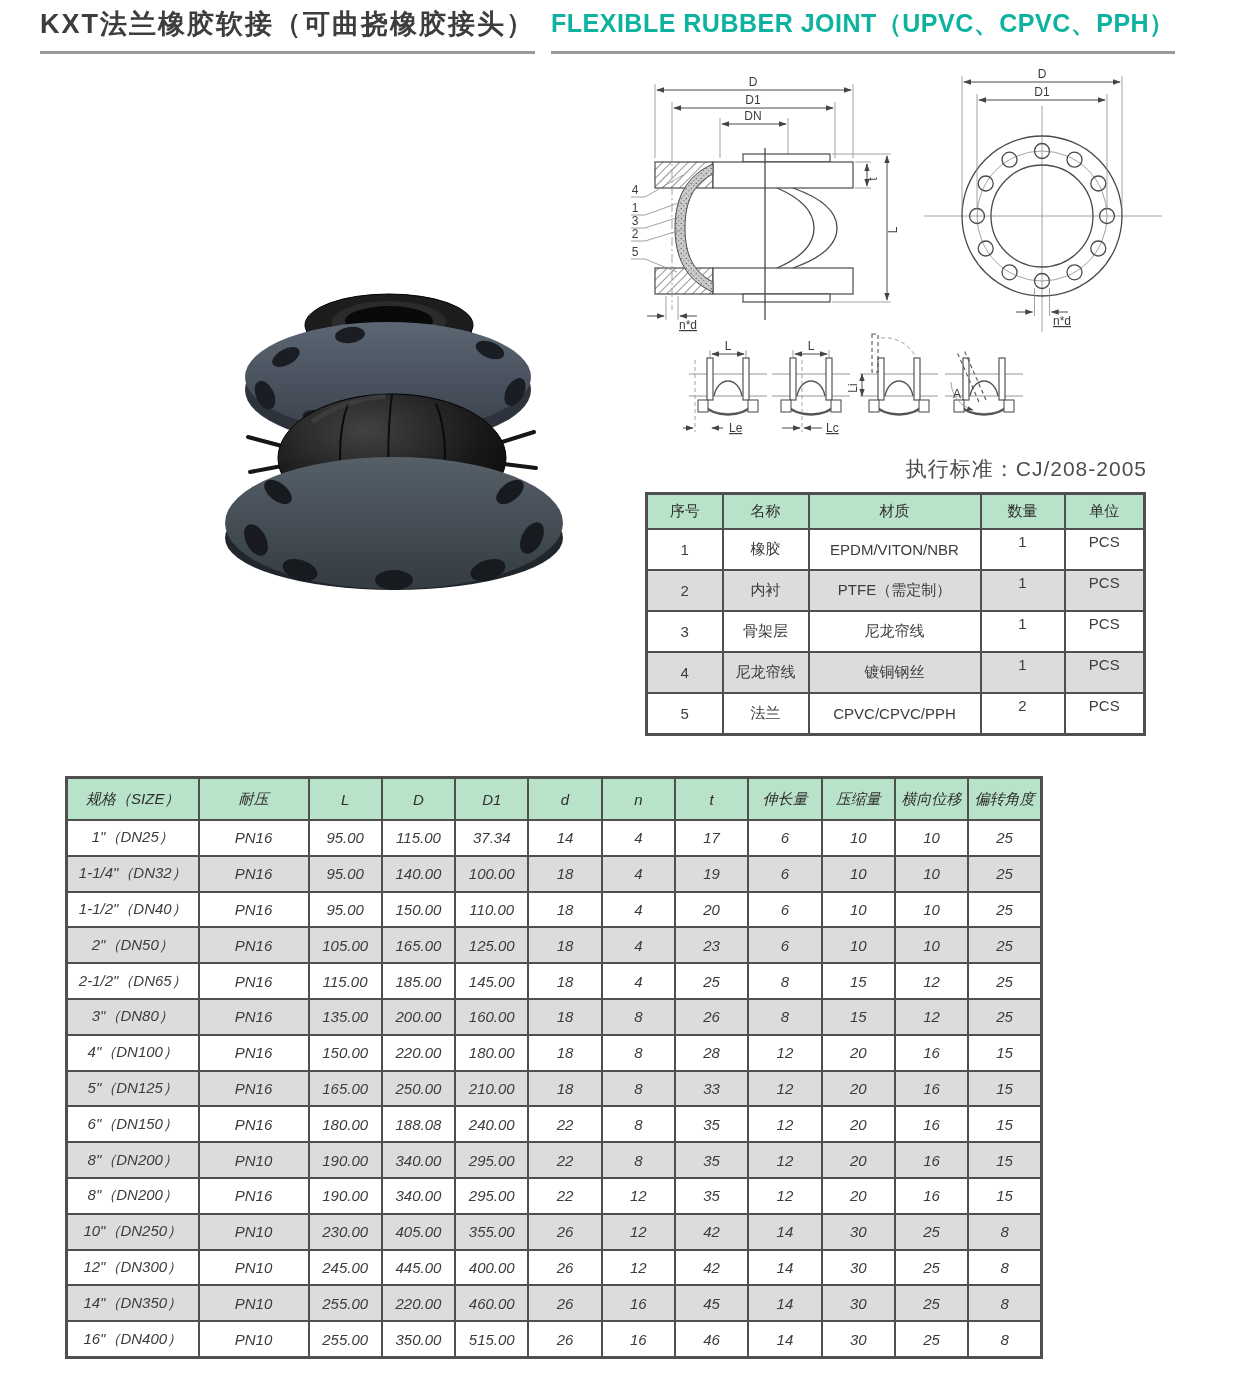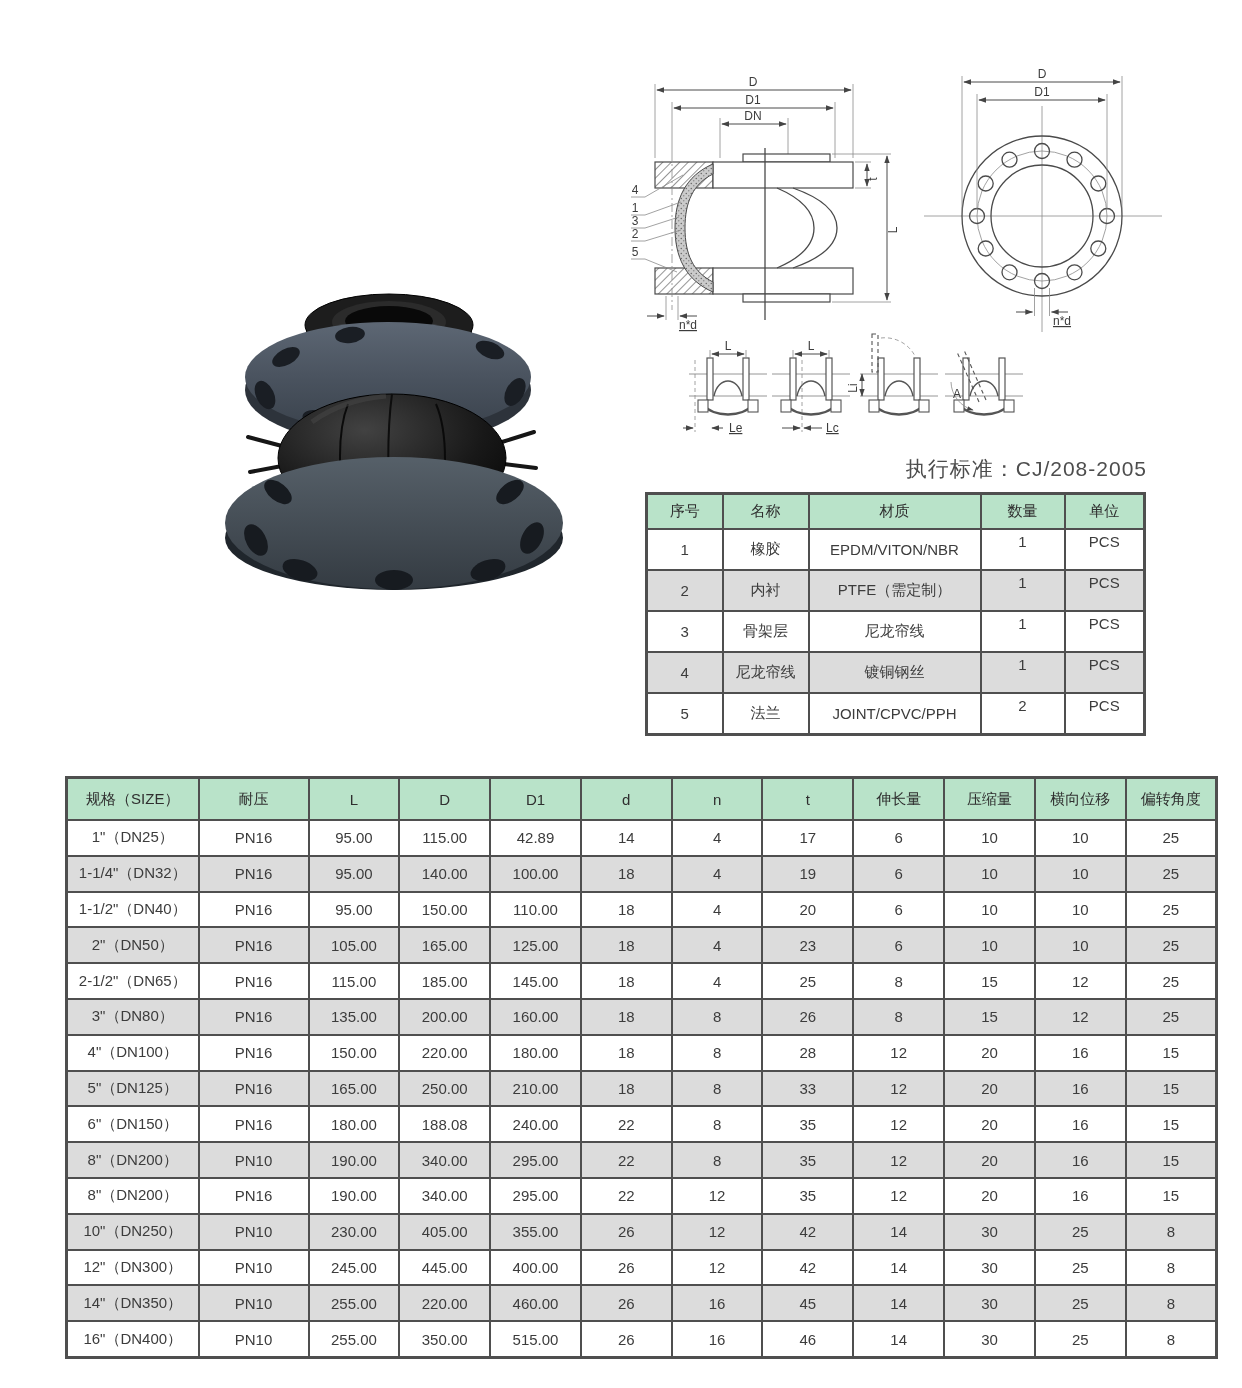--- a/index.html
+++ b/index.html
@@ -26,29 +26,33 @@
   table{border-collapse:collapse;table-layout:fixed;padding-left:26px;}
   th,td{border:2px solid #4f4f4f;text-align:center;font-size:15px;color:#3c3c3c;padding:0 3px;overflow:hidden;white-space:nowrap;}
   th{background:#b9e3c9;font-weight:400;color:#2f2f2f;}
   tbody tr:nth-child(even){background:#dcdcdc;}
 
   .parts-table{position:absolute;left:645px;top:492px;width:498px;border:3px solid #4f4f4f;}
   .parts-table th{height:33px;}
   .parts-table td{height:36px;}
   .parts-table td:nth-child(4),.parts-table td:nth-child(5){vertical-align:top;padding-top:3px;}
 
-  .spec-table{position:absolute;left:65px;top:776px;width:1153px;border:3px solid #4f4f4f;}
+  .spec-table{position:absolute;left:65px;top:776px;width:978px;border:3px solid #4f4f4f;font-style:italic;}
   .spec-table th{height:40px;}
   .spec-table td{height:33.8px;}
 </style>
 </head>
 <body>
 
 <div class="page">
 
+  <div class="title">
+    <span class="zh">KXT法兰橡胶软接（可曲挠橡胶接头）</span>
+    <span class="en">FLEXIBLE RUBBER JOINT（UPVC、CPVC、PPH）</span>
+  </div>
 
   <svg class="photo" viewBox="0 0 402 312">
     <defs>
       <linearGradient id="gf" x1="0" y1="0" x2="0" y2="1">
         <stop offset="0" stop-color="#5d6774"></stop>
           <stop offset=".5" stop-color="#4a535f"></stop>
           <stop offset="1" stop-color="#3a424c"></stop>
       </linearGradient>
       <linearGradient id="gf2" x1="0" y1="0" x2="0" y2="1">
         <stop offset="0" stop-color="#566069"></stop>
@@ -305,21 +309,21 @@
         <tr>
           <td>4</td>
           <td>尼龙帘线</td>
           <td>镀铜钢丝</td>
           <td>1</td>
           <td>PCS</td>
         </tr>
         <tr>
           <td>5</td>
           <td>法兰</td>
-          <td>JOINT/CPVC/PPH</td>
+          <td>CPVC/CPVC/PPH</td>
           <td>2</td>
           <td>PCS</td>
         </tr>
       </tbody>
   </table>
 
   <table class="spec-table">
     <colgroup>
       <col style="width:132px">
         <col style="width:110px">
@@ -349,21 +353,21 @@
           <th>横向位移</th>
           <th>偏转角度</th>
         </tr>
     </thead>
     <tbody>
         <tr>
           <td>1"（DN25）</td>
           <td>PN16</td>
           <td>95.00</td>
           <td>115.00</td>
-          <td>42.89</td>
+          <td>37.34</td>
           <td>14</td>
           <td>4</td>
           <td>17</td>
           <td>6</td>
           <td>10</td>
           <td>10</td>
           <td>25</td>
         </tr>
         <tr>
           <td>1-1/4"（DN32）</td>

